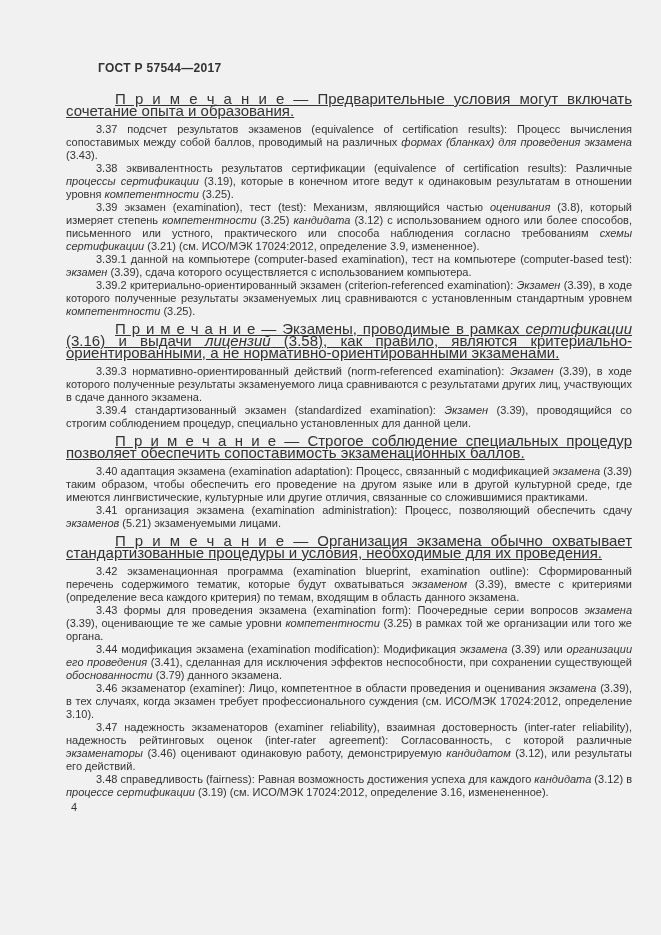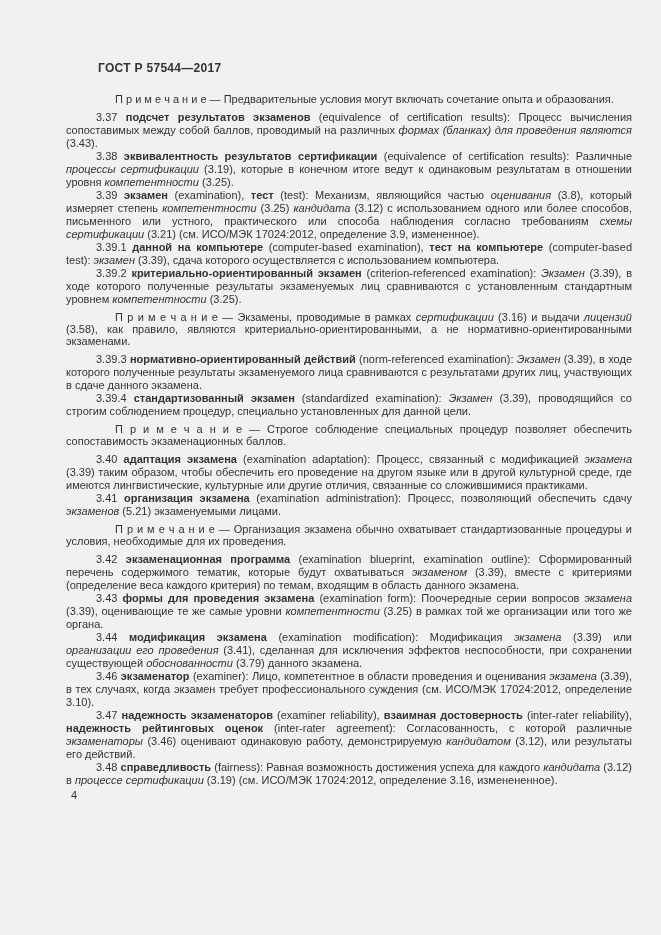--- a/index.html
+++ b/index.html
@@ -33,44 +33,45 @@
     font-size: 11px;
     line-height: 13px;
     text-align: justify;
   }
   .doc-body p { margin: 0; }
   .doc-body p.term {
     text-indent: 30px;
   }
   .doc-body p.note {
     margin: 5px 0 6px 0;
-    font-size: 11px;
+    font-size: 15px;
     line-height: 12px;
     text-indent: 49px;
+    text-decoration: underline;
   }
-  .bold   { font-weight: bold; }
+  .bold   { font-weight: normal; }
   .italic { font-style: italic; }
   .normal { }
   .page-number {
     margin-top: 2px;
     text-indent: 5px;
     font-size: 11px;
     text-align: left;
   }
 </style>
 </head>
 <body>
 
 <div class="page">
   <div class="doc-header">ГОСТ Р 57544—2017</div>
 
   <div class="doc-body">
 
   <p class="note"><span class="normal">П р и м е ч а н и е — Предварительные условия могут включать сочетание опыта и образования.</span></p>
-      <p class="term"><span class="normal">3.37 </span><span class="bold">подсчет результатов экзаменов</span><span class="normal"> (equivalence of certification results): Процесс вычисления сопоставимых между собой баллов, проводимый на различных </span><span class="italic">формах (бланках) для проведения являются</span><span class="normal"> (3.43).</span></p>
+      <p class="term"><span class="normal">3.37 </span><span class="bold">подсчет результатов экзаменов</span><span class="normal"> (equivalence of certification results): Процесс вычисления сопоставимых между собой баллов, проводимый на различных </span><span class="italic">формах (бланках) для проведения экзамена</span><span class="normal"> (3.43).</span></p>
       <p class="term"><span class="normal">3.38 </span><span class="bold">эквивалентность результатов сертификации</span><span class="normal"> (equivalence of certification results): Различные </span><span class="italic">процессы сертификации</span><span class="normal"> (3.19), которые в конечном итоге ведут к одинаковым результатам в отношении уровня </span><span class="italic">компетентности</span><span class="normal"> (3.25).</span></p>
       <p class="term"><span class="normal">3.39 </span><span class="bold">экзамен</span><span class="normal"> (examination), </span><span class="bold">тест</span><span class="normal"> (test): Механизм, являющийся частью </span><span class="italic">оценивания</span><span class="normal"> (3.8), который измеряет степень </span><span class="italic">компетентности</span><span class="normal"> (3.25) </span><span class="italic">кандидата</span><span class="normal"> (3.12) с использованием одного или более способов, письменного или устного, практического или способа наблюдения согласно требованиям </span><span class="italic">схемы сертификации</span><span class="normal"> (3.21) (см. ИСО/МЭК 17024:2012, определение 3.9, измененное).</span></p>
       <p class="term"><span class="normal">3.39.1 </span><span class="bold">данной на компьютере</span><span class="normal"> (computer-based examination), </span><span class="bold">тест на компьютере</span><span class="normal"> (computer-based test): </span><span class="italic">экзамен</span><span class="normal"> (3.39), сдача которого осуществляется с использованием компьютера.</span></p>
       <p class="term"><span class="normal">3.39.2 </span><span class="bold">критериально-ориентированный экзамен</span><span class="normal"> (criterion-referenced examination): </span><span class="italic">Экзамен</span><span class="normal"> (3.39), в ходе которого полученные результаты экзаменуемых лиц сравниваются с установленным стандартным уровнем </span><span class="italic">компетентности</span><span class="normal"> (3.25).</span></p>
       <p class="note"><span class="normal">П р и м е ч а н и е — Экзамены, проводимые в рамках </span><span class="italic">сертификации</span><span class="normal"> (3.16) и выдачи </span><span class="italic">лицензий</span><span class="normal"> (3.58), как правило, являются критериально-ориентированными, а не нормативно-ориентированными экзаменами.</span></p>
       <p class="term"><span class="normal">3.39.3 </span><span class="bold">нормативно-ориентированный действий</span><span class="normal"> (norm-referenced examination): </span><span class="italic">Экзамен</span><span class="normal"> (3.39), в ходе которого полученные результаты экзаменуемого лица сравниваются с результатами других лиц, участвующих в сдаче данного экзамена.</span></p>
       <p class="term"><span class="normal">3.39.4 </span><span class="bold">стандартизованный экзамен</span><span class="normal"> (standardized examination): </span><span class="italic">Экзамен</span><span class="normal"> (3.39), проводящийся со строгим соблюдением процедур, специально установленных для данной цели.</span></p>
       <p class="note"><span class="normal">П р и м е ч а н и е — Строгое соблюдение специальных процедур позволяет обеспечить сопоставимость экзаменационных баллов.</span></p>
       <p class="term"><span class="normal">3.40 </span><span class="bold">адаптация экзамена</span><span class="normal"> (examination adaptation): Процесс, связанный с модификацией </span><span class="italic">экзамена</span><span class="normal"> (3.39) таким образом, чтобы обеспечить его проведение на другом языке или в другой культурной среде, где имеются лингвистические, культурные или другие отличия, связанные со сложившимися практиками.</span></p>
       <p class="term"><span class="normal">3.41 </span><span class="bold">организация экзамена</span><span class="normal"> (examination administration): Процесс, позволяющий обеспечить сдачу </span><span class="italic">экзаменов</span><span class="normal"> (5.21) экзаменуемыми лицами.</span></p>

